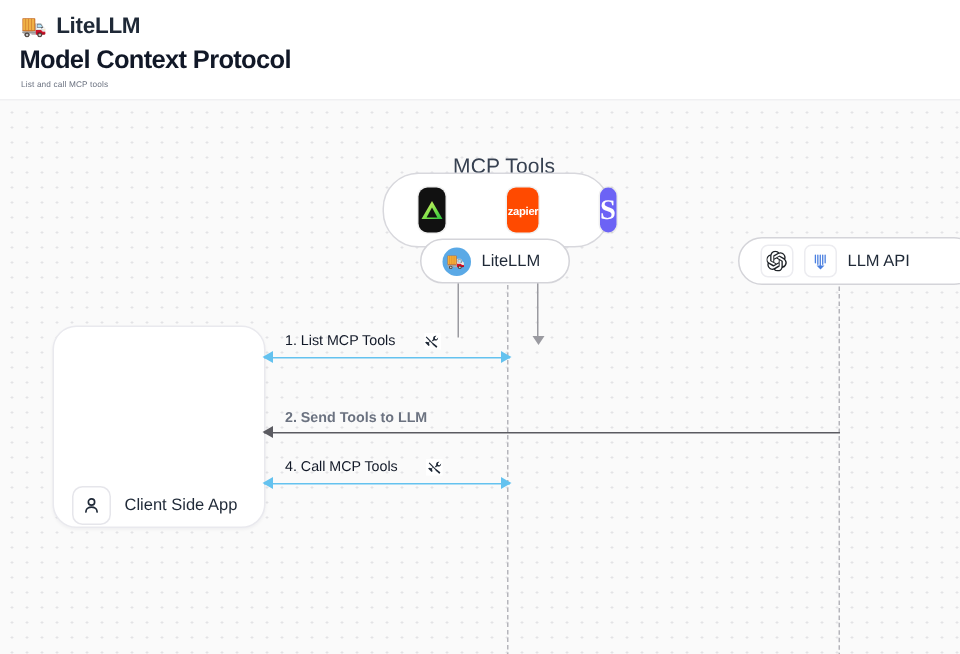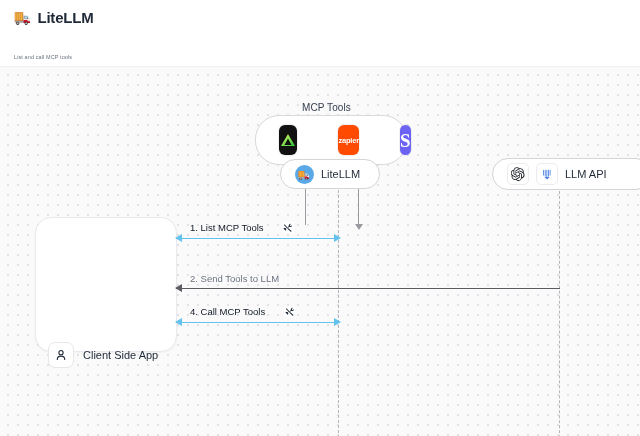--- a/index.html
+++ b/index.html
@@ -80,21 +80,21 @@
     left: 0; right: 0; top: 0;
     height: 1px;
     background: #f0f0f2;
   }
 
   
   .mcp-label {
     position: absolute;
     left: 302px;
     top: 36px;
-    font-size: 10px;
+    font-size: 14px;
     font-weight: 500;
     color: #374151;
     letter-spacing: 0.1px;
   }
   .mcp-box {
     position: absolute;
     left: 255px;
     top: 49px;
     width: 150px;
     height: 48px;
@@ -195,21 +195,21 @@
     width: 140px;
     height: 133px;
     background: #ffffff;
     border: 1px solid #e9e9ee;
     border-radius: 16px;
     box-shadow: 0 1px 2px rgba(16,24,40,0.04);
   }
   #client-inner {
     position: absolute;
     left: 48px;
-    top: 276px;
+    top: 258px;
     display: flex;
     align-items: center;
     gap: 9px;
   }
   .person-chip {
     width: 24px;
     height: 24px;
     border-radius: 7px;
     background: #ffffff;
     border: 1px solid #e6e6eb;
@@ -280,21 +280,21 @@
     align-items: center;
     gap: 19px;
     font-size: 9.5px;
     font-weight: 500;
     white-space: nowrap;
     line-height: 1;
   }
   .msg-blue { color: #64c2ef; }
   .msg-blue .msg-label { color: #111827; }
   .msg-gray { color: #5b5b61; }
-  .msg-gray .msg-label { color: #6b7280; font-weight: 400; }
+  .msg-gray .msg-label { color: #6b7280; font-weight: 700; }
 
   #msg-1 { left: 176px; top: 172px; width: 164px; }
   #msg-2 { left: 176px; top: 222px; width: 384px; }
   #msg-3 { left: 176px; top: 256px; width: 164px; }
 
   .tool-glyph {
     display: inline-flex;
     align-items: center;
     justify-content: center;
     width: 11px;
@@ -304,20 +304,21 @@
 </style>
 </head>
 <body>
 
 <div id="app">
 
   <div class="brand">
     <span class="brand-logo">🚚</span>
     <span class="brand-name">LiteLLM</span>
   </div>
+  <div class="page-title">Model Context Protocol</div>
   <div class="page-subtitle">List and call MCP tools</div>
 
   <div class="canvas">
 
     <div class="mcp-label">MCP Tools</div>
     <div class="mcp-box">
       <div class="tool-icon dark">
         <svg width="18" height="16" viewBox="0 0 18 16" aria-hidden="true">
           <defs>
             <linearGradient id="gtri" x1="0" y1="0" x2="1" y2="1">

